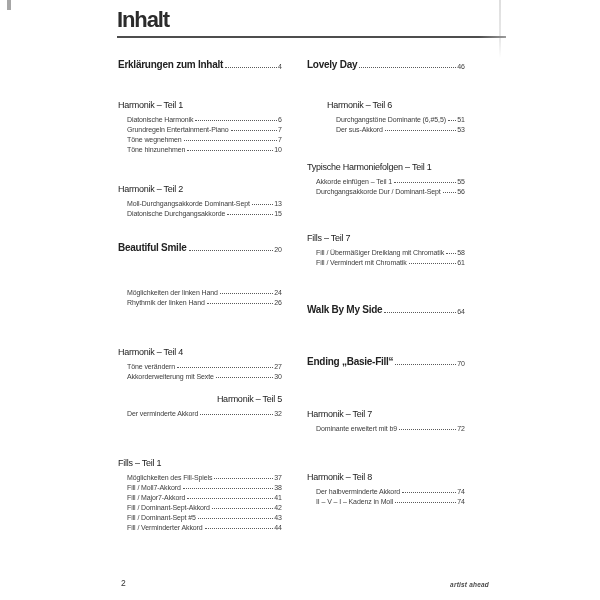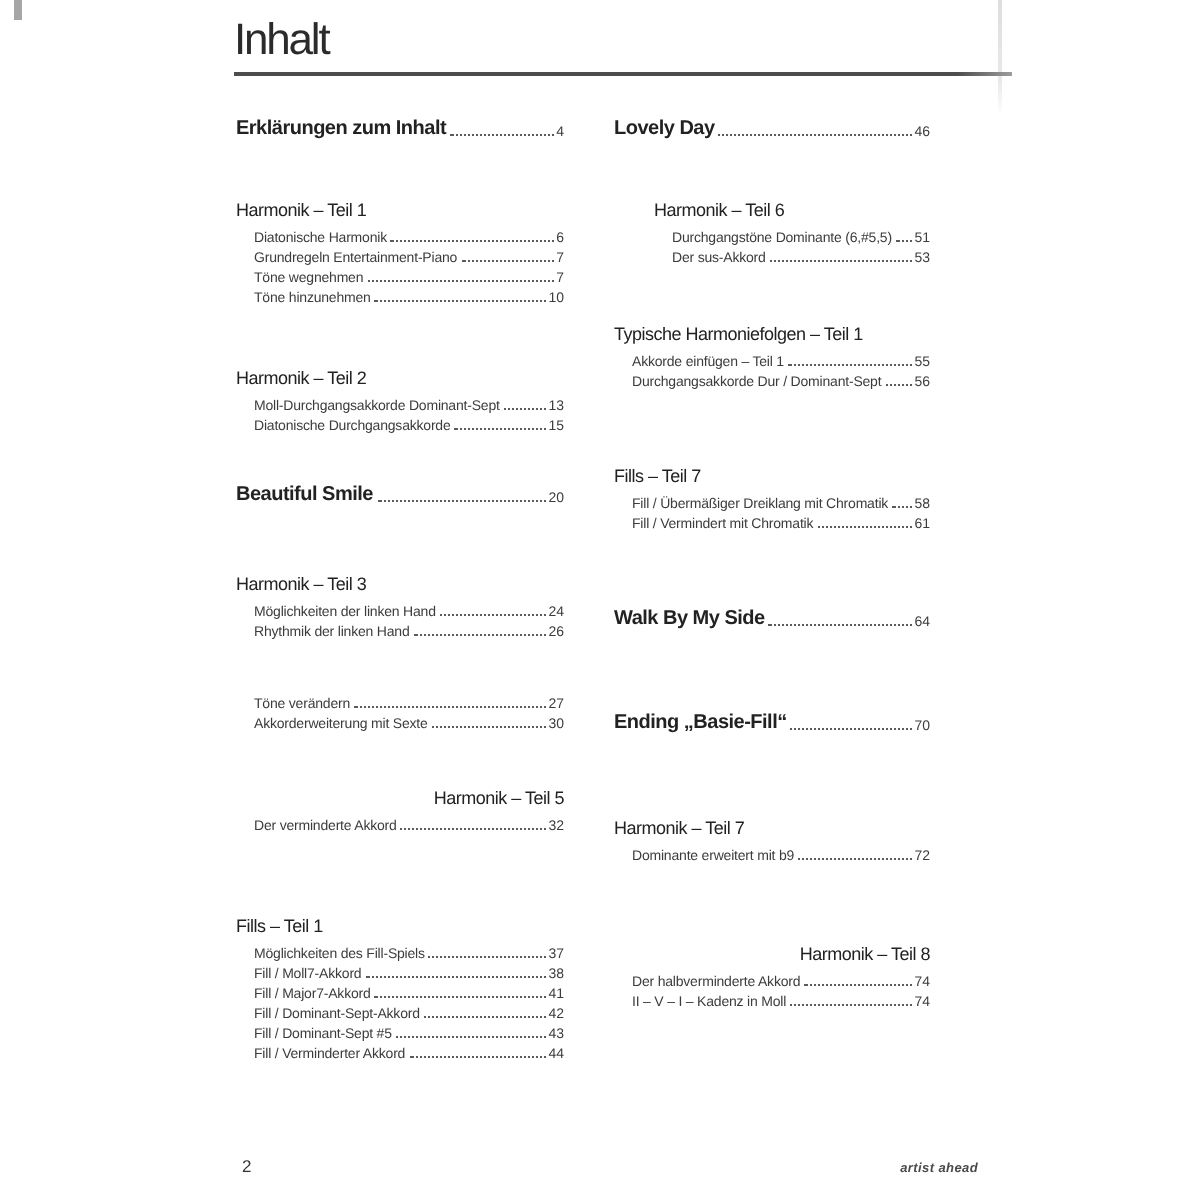--- a/index.html
+++ b/index.html
@@ -9,21 +9,21 @@
     font-family:"Liberation Sans", sans-serif;
     -webkit-font-smoothing:antialiased;
   }
   
   .edge-left{position:absolute;left:7px;top:0;width:4px;height:10px;background:#a6a6a6;}
   .edge-right{position:absolute;left:499px;top:0;width:2px;height:58px;
     background:linear-gradient(to bottom,#dedede 0%,#e9e9e9 70%,rgba(233,233,233,0) 100%);}
   
   .title{
     position:absolute;left:117px;top:7px;margin:0;
-    font-size:22px;font-weight:normal;letter-spacing:-1.1px;color:#2b2b2b;
+    font-size:22px;font-weight:bold;letter-spacing:-1.1px;color:#2b2b2b;
   }
   .title-rule{
     position:absolute;left:117px;top:36px;width:389px;height:2px;
     background:linear-gradient(to right,#4d4d4d 0%,#4d4d4d 93%,#9d9d9d 100%);
   }
   
   .col{position:absolute;top:0;}
   .col-left{left:118px;width:164px;}
   .col-right{left:307px;width:158px;}
   .blk{position:absolute;left:0;right:0;}
@@ -36,21 +36,21 @@
   .col-left  .blk:nth-child(6){top:346px;}
   .col-left  .blk:nth-child(7){top:393px;text-align:right;}
   .col-left  .blk:nth-child(8){top:457px;}
   .col-right .blk:nth-child(1){top:58px;}
   .col-right .blk:nth-child(2){top:99px;margin-left:20px;}
   .col-right .blk:nth-child(3){top:161px;}
   .col-right .blk:nth-child(4){top:232px;}
   .col-right .blk:nth-child(5){top:303px;}
   .col-right .blk:nth-child(6){top:355px;}
   .col-right .blk:nth-child(7){top:408px;}
-  .col-right .blk:nth-child(8){top:471px;text-align:right;}
+  .col-right .blk:nth-child(8){top:471px;}
   
   .hd{
     font-size:9px;font-weight:normal;color:#222;letter-spacing:-0.25px;
     line-height:12px;margin-bottom:2px;white-space:nowrap;
   }
   .entry{display:flex;align-items:flex-end;}
   .entry .lbl{white-space:nowrap;}
   .entry .dots{flex:1 1 auto;min-width:3px;border-bottom:1.5px dotted #5a5a5a;margin:0 1px 2px 2px;}
   .entry .pg{flex:0 0 auto;}
   .entry.main{height:12px;}
@@ -120,33 +120,33 @@
       </div>
     </div>
     <div class="blk">
       <div class="entry main">
         <span class="lbl">Beautiful Smile</span>
         <span class="dots"></span>
         <span class="pg">20</span>
       </div>
     </div>
     <div class="blk">
-      <div class="hd">Harmonik – Teil 3</div>
       <div class="entry sub">
         <span class="lbl">Möglichkeiten der linken Hand</span>
         <span class="dots"></span>
         <span class="pg">24</span>
       </div>
       <div class="entry sub">
         <span class="lbl">Rhythmik der linken Hand</span>
         <span class="dots"></span>
         <span class="pg">26</span>
       </div>
     </div>
     <div class="blk">
+      <div class="hd">Harmonik – Teil 4</div>
       <div class="entry sub">
         <span class="lbl">Töne verändern</span>
         <span class="dots"></span>
         <span class="pg">27</span>
       </div>
       <div class="entry sub">
         <span class="lbl">Akkorderweiterung mit Sexte</span>
         <span class="dots"></span>
         <span class="pg">30</span>
       </div>

